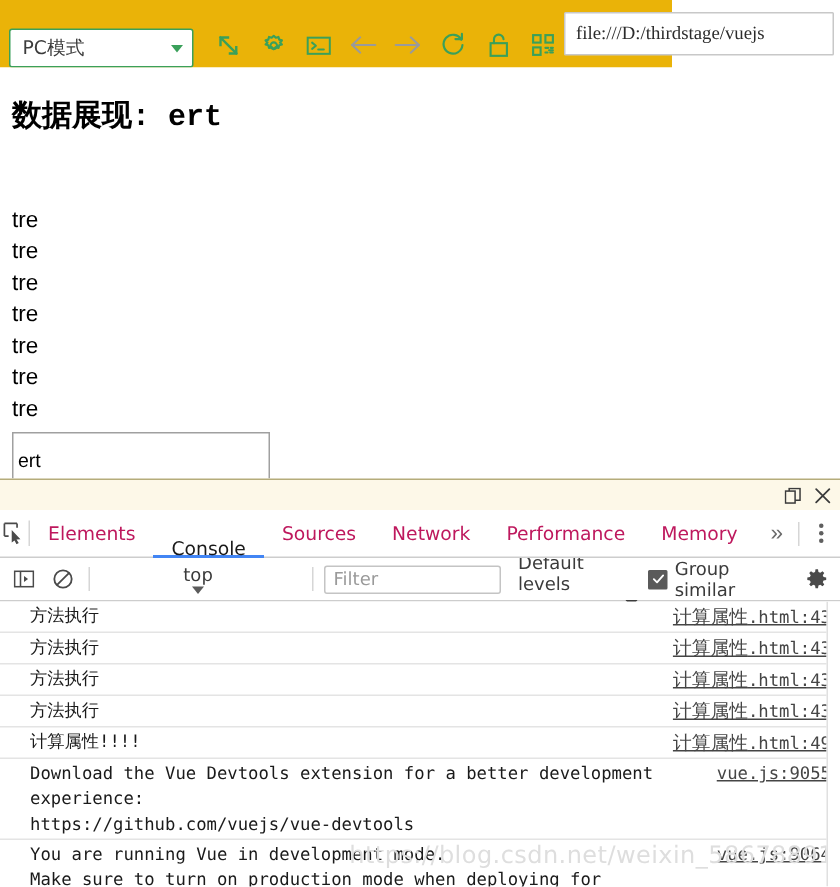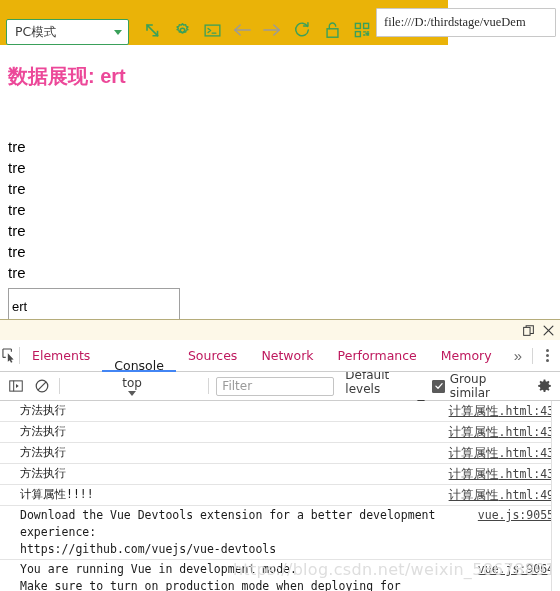--- a/index.html
+++ b/index.html
@@ -40,22 +40,22 @@
     font-size:12.5px;color:#2b2b2b;white-space:nowrap;
     font-family:"Liberation Serif","DejaVu Serif",serif;
   }
 
   
   .page-content{
     position:relative;width:560px;height:274px;background:#fff;
     box-sizing:border-box;padding:0 8px;overflow:hidden;
   }
   .page-title{
-    margin:0;padding-top:18px;font-size:20px;font-weight:bold;color:#ec4899;
-    font-family:Liberation Sans, sans-serif;letter-spacing:0px;
+    margin:0;padding-top:18px;font-size:20px;font-weight:bold;color:#000000;
+    font-family:Liberation Mono, monospace;letter-spacing:0px;
   }
   .item-list{list-style:none;margin:0;padding:0;margin-top:46px;}
   .item-list li{
     font-size:15px;color:#000;line-height:21px;height:21px;
     font-family:"Liberation Sans","DejaVu Sans",sans-serif;
   }
   .text-input{
     margin-top:5px;width:172px;height:36px;box-sizing:border-box;
     border:1px solid #a0a0a0;background:#fff;font-size:13px;color:#000;
     padding:1px 3px;outline:none;
@@ -228,21 +228,21 @@
         <rect x="1.5" y="1.5" width="5.3" height="5.3"></rect>
         <rect x="10.2" y="1.5" width="5.3" height="5.3"></rect>
         <rect x="1.5" y="10.2" width="5.3" height="5.3"></rect>
         <path d="M10.2 10.5 h2 M14 10.5 h1.5 M10.2 13.8 h1.5 M13.6 13.8 h1.9 M12.8 12.2 h2.7" stroke-linecap="round"></path>
       </svg>
     </div>
 
   </div>
 
   <div class="url-bar">
-    <span>file:///D:/thirdstage/vueDem</span>
+    <span>file:///D:/thirdstage/vuejs</span>
   </div>
 </div>
 
 <div class="page-content">
   <h1 class="page-title">数据展现: ert</h1>
 
   <ul class="item-list">
     <li>tre</li>
     <li>tre</li>
     <li>tre</li>

